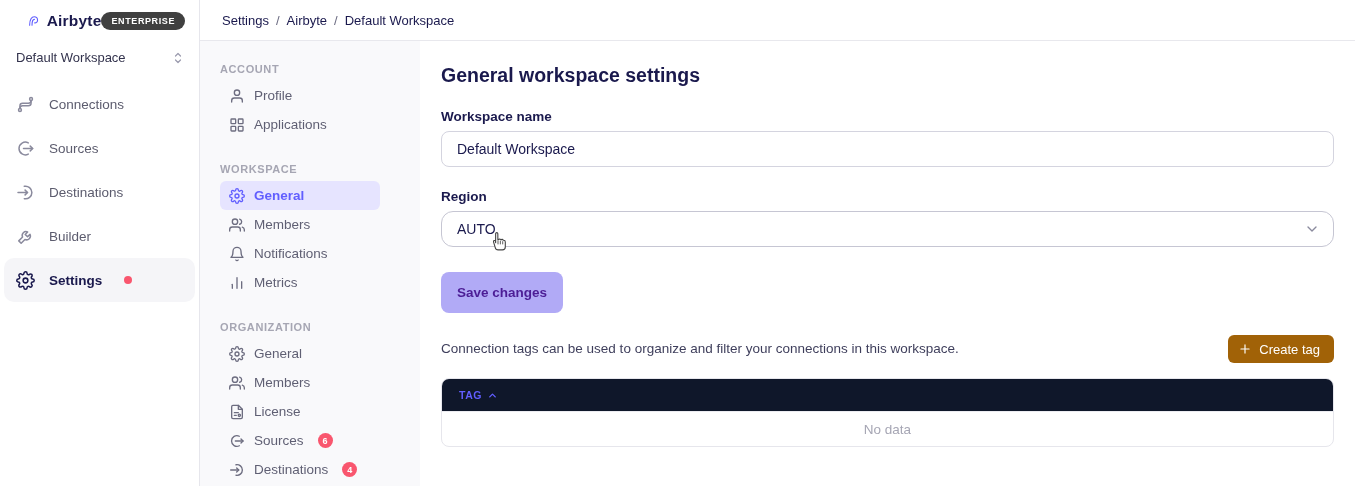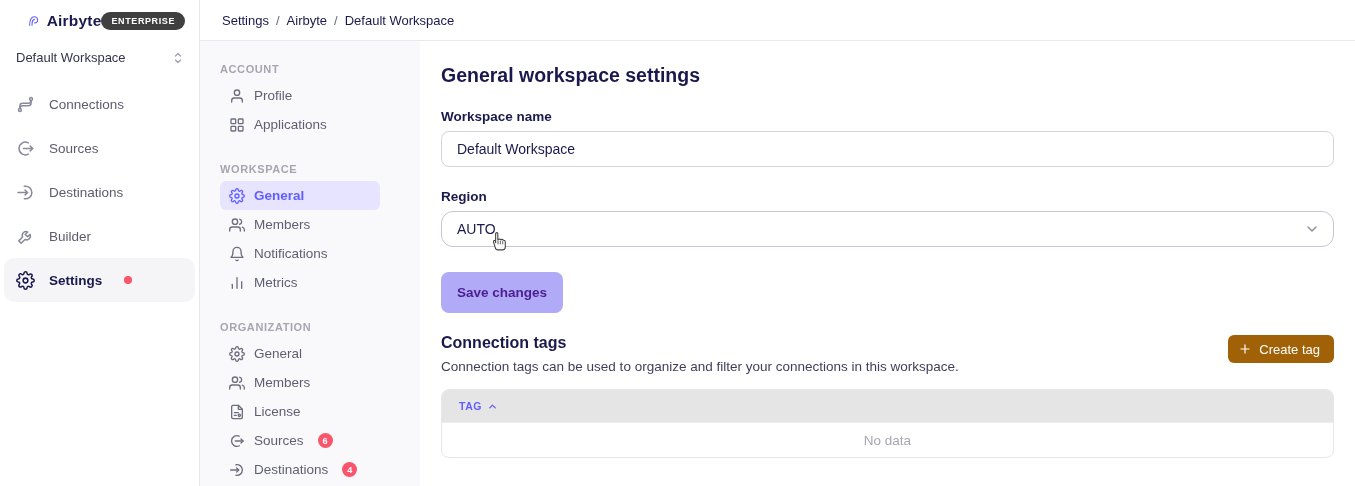--- a/index.html
+++ b/index.html
@@ -46,21 +46,21 @@
   .text-input { margin-top:7px; width:100%; height:36px; border:1px solid #d4d4df; border-radius:8px; padding:0 15px; font-size:14px; color:#1a194d; font-family:inherit; background:#fff; outline:none; }
   .select { margin-top:7px; width:100%; height:36px; border:1px solid #c6c6d3; border-radius:12px; padding:0 13px 0 15px; font-size:14px; color:#1a194d; display:flex; align-items:center; justify-content:space-between; cursor:pointer; background:#fff; }
   .select .chev { width:16px; height:16px; color:#8a8a9d; display:flex; }
   .save-btn { margin-top:25px; height:41px; padding:0 16px; background:#b1aaf6; color:#4c1d95; border:none; border-radius:8px; font-size:13.5px; font-weight:bold; font-family:inherit; cursor:default; }
   .tags-head { margin-top:21px; display:flex; align-items:flex-start; justify-content:space-between; }
   .h2 { font-size:16px; font-weight:bold; color:#1a194d; }
   .tags-desc { margin-top:7px; font-size:13.5px; color:#3f3f5c; }
   .create-btn { height:28px; padding:0 14px 0 10px; background:#a16207; color:#fff; border:none; border-radius:6px; font-size:13px; font-family:inherit; display:flex; align-items:center; gap:7px; cursor:pointer; margin-top:1px; }
   .create-btn .p-icon { width:14px; height:14px; display:flex; }
   .tags-table { margin-top:15px; border:1px solid #e6e6ec; border-radius:8px; overflow:hidden; }
-  .tt-head { height:33px; background:#e5e5e5; border-bottom:1px solid #ececf1; display:flex; align-items:center; padding-left:17px; gap:6px; }
+  .tt-head { height:33px; background:#0f172a; border-bottom:1px solid #ececf1; display:flex; align-items:center; padding-left:17px; gap:6px; }
   .tt-col { font-size:10.5px; font-weight:bold; letter-spacing:.5px; color:#615eff; cursor:pointer; display:flex; align-items:center; gap:5px; }
   .tt-col .sort { width:11px; height:11px; display:flex; color:#615eff; }
   .tt-empty { height:34px; display:flex; align-items:center; justify-content:center; font-size:13.5px; color:#a6a6b4; }
 
   
   .cursor { position:absolute; left:488px; top:231px; width:20px; height:22px; z-index:50; pointer-events:none; }
 
   svg { display:block; width:100%; height:100%; }
 </style>
 </head>
@@ -288,21 +288,20 @@
             <svg viewBox="0 0 24 24" fill="none" stroke="currentColor" stroke-width="2" stroke-linecap="round" stroke-linejoin="round">
               <polyline points="6 9 12 15 18 9"></polyline>
             </svg>
           </span>
         </div>
 
         <button class="save-btn" disabled="">Save changes</button>
 
         <div class="tags-head">
           <div>
-            <div class="h2">Connection tags</div>
             <div class="tags-desc">Connection tags can be used to organize and filter your connections in this workspace.</div>
           </div>
           <button class="create-btn">
             <span class="p-icon">
               <svg viewBox="0 0 24 24" fill="none" stroke="currentColor" stroke-width="2" stroke-linecap="round">
                 <line x1="12" y1="5" x2="12" y2="19"></line>
                   <line x1="5" y1="12" x2="19" y2="12"></line>
               </svg>
             </span>
             <span>Create tag</span>

